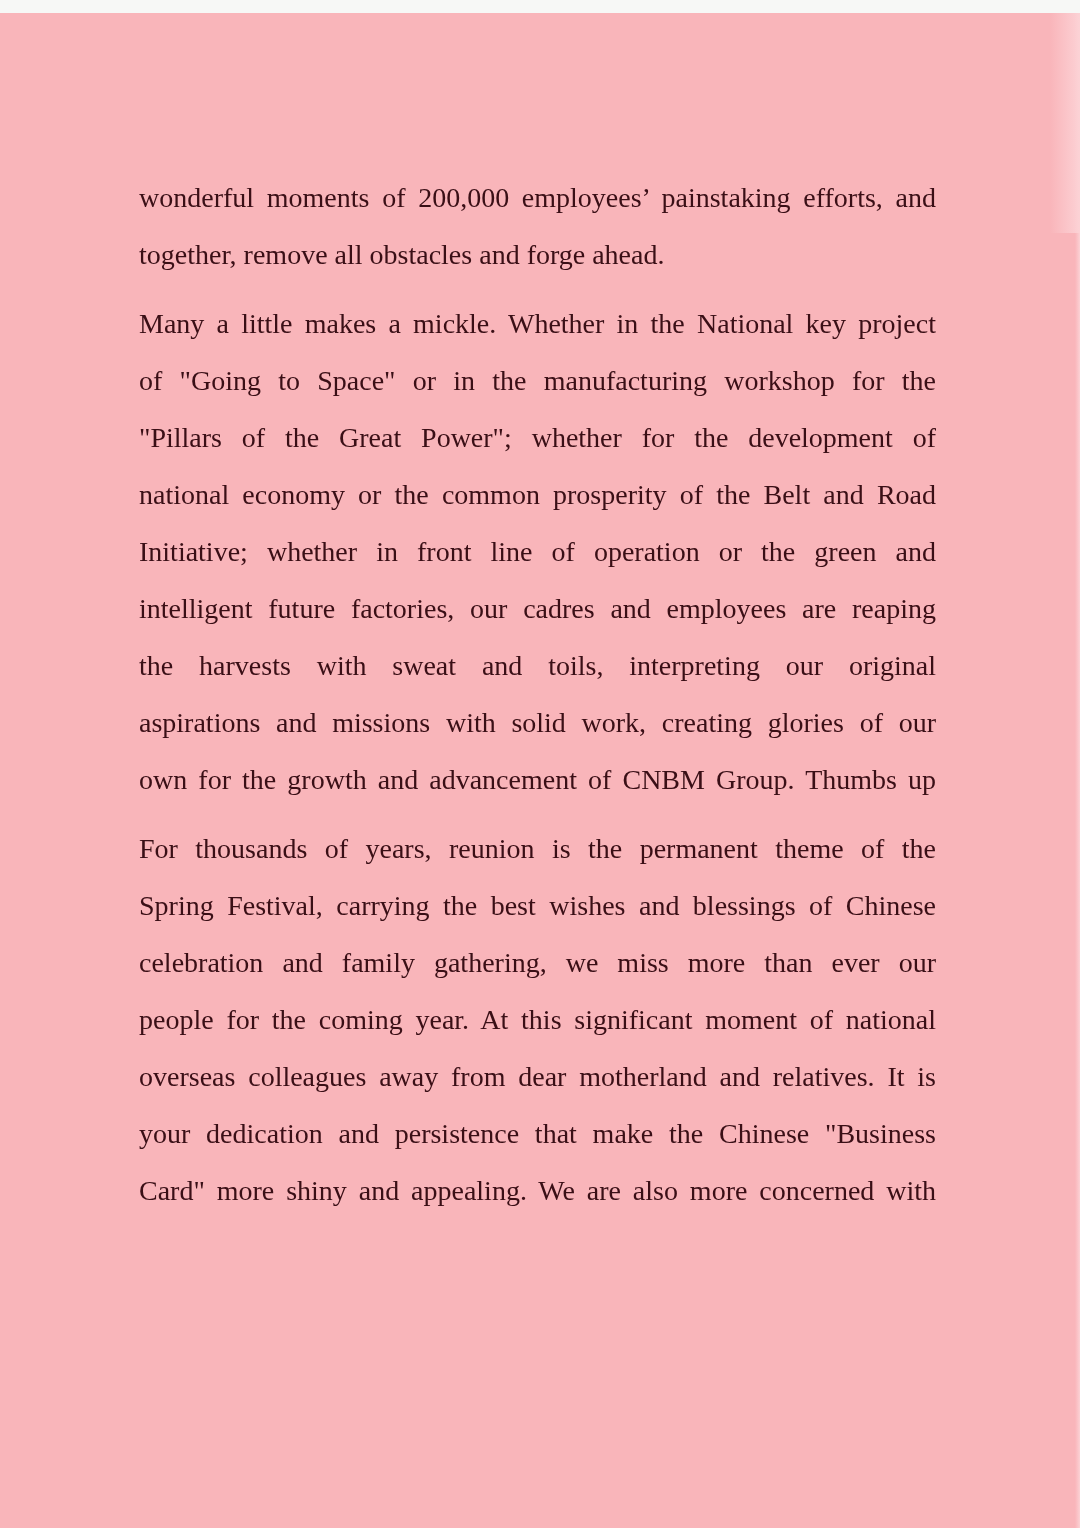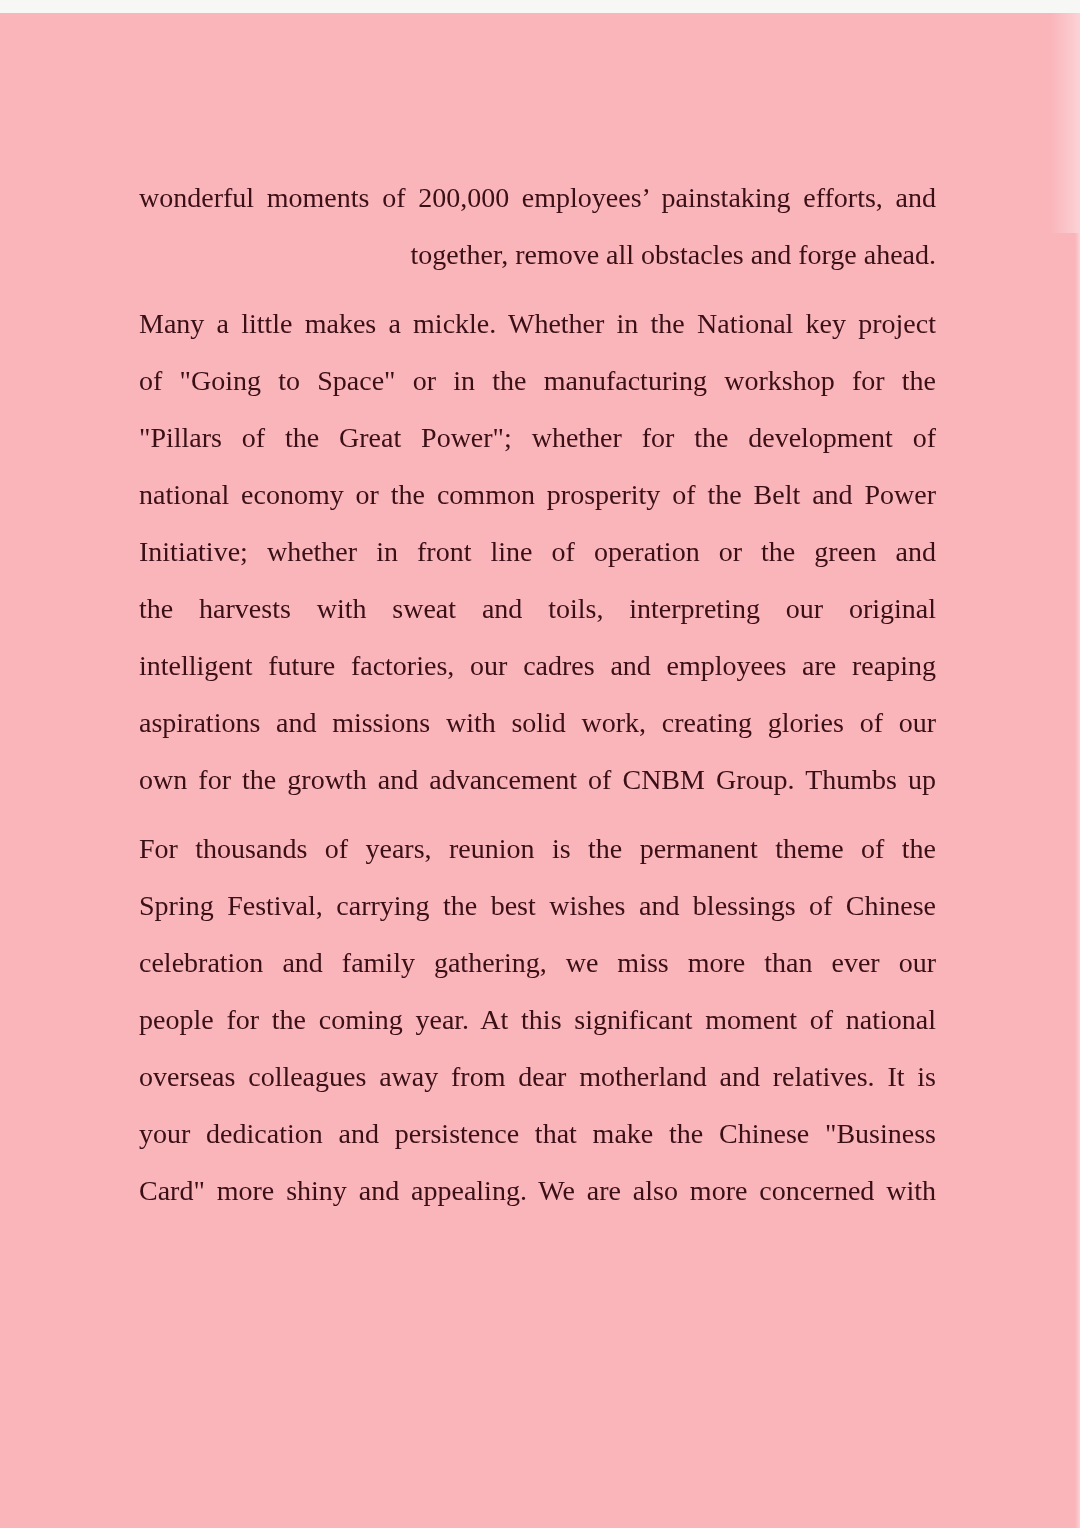--- a/index.html
+++ b/index.html
@@ -56,41 +56,41 @@
     overflow: hidden;
     text-align: justify;
     white-space: normal;
   }
   .line::after {
     content: "";
     display: inline-block;
     width: 100%;
     height: 0;
   }
-  .line.last-line { text-align: right; }
+  .line.last-line { text-align: left; }
   .line.last-line::after { content: none; }
 </style>
 </head>
 <body>
 
 <div class="canvas">
   <div class="page">
     <div class="content">
         <div class="paragraph">
           <div class="line">wonderful moments of 200,000 employees’ painstaking efforts, and</div>
           <div class="line last-line">together, remove all obstacles and forge ahead.</div>
         </div>
         <div class="paragraph">
           <div class="line">Many a little makes a mickle. Whether in the National key project</div>
           <div class="line">of "Going to Space" or in the manufacturing workshop for the</div>
           <div class="line">"Pillars of the Great Power"; whether for the development of</div>
-          <div class="line">national economy or the common prosperity of the Belt and Power</div>
+          <div class="line">national economy or the common prosperity of the Belt and Road</div>
           <div class="line">Initiative; whether in front line of operation or the green and</div>
+          <div class="line">intelligent future factories, our cadres and employees are reaping</div>
           <div class="line">the harvests with sweat and toils, interpreting our original</div>
-          <div class="line">intelligent future factories, our cadres and employees are reaping</div>
           <div class="line">aspirations and missions with solid work, creating glories of our</div>
           <div class="line">own for the growth and advancement of CNBM Group. Thumbs up</div>
         </div>
         <div class="paragraph">
           <div class="line">For thousands of years, reunion is the permanent theme of the</div>
           <div class="line">Spring Festival, carrying the best wishes and blessings of Chinese</div>
           <div class="line">celebration and family gathering, we miss more than ever our</div>
           <div class="line">people for the coming year. At this significant moment of national</div>
           <div class="line">overseas colleagues away from dear motherland and relatives. It is</div>
           <div class="line">your dedication and persistence that make the Chinese "Business</div>

